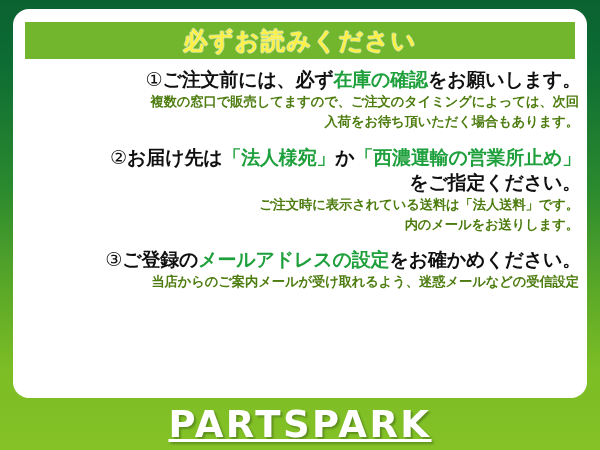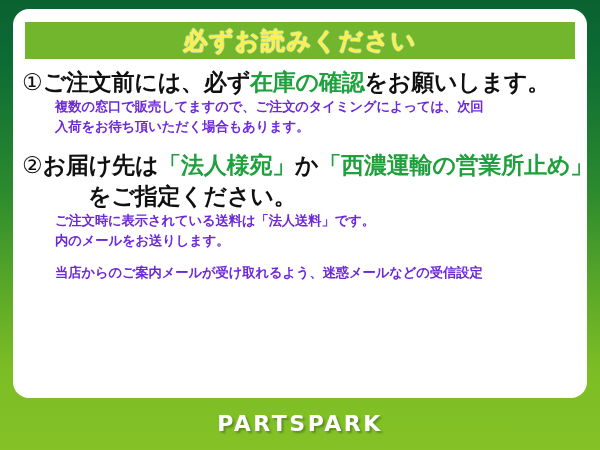--- a/index.html
+++ b/index.html
@@ -33,20 +33,21 @@
     position: absolute;
     left: 13px;
     top: 9px;
     width: 574px;
     height: 389px;
     box-sizing: border-box;
     background: #ffffff;
     border-radius: 16px;
     padding: 0;
     overflow: hidden;
+    text-align: right;
   }
 
   
   #title-banner {
     position: absolute;
     left: 12px;
     top: 13px;
     width: 550px;
     height: 37px;
     background: #71b62d;
@@ -74,40 +75,40 @@
     left: 0;
     top: 58px;
     width: 574px;
   }
 
   .notice-item { margin: 0 0 2px 0; }
 
   .item-heading {
     color: #101010;
     font-weight: bold;
-    font-size: 23px;
+    font-size: 19px;
     line-height: 1.32;
     letter-spacing: -0.2px;
     padding: 0 6px 0 9px;
     white-space: nowrap;
   }
   .item-heading .hl {
     color: #1ea03c;
   }
   .item-heading .num {
     font-weight: normal;
     letter-spacing: 0;
   }
   .heading-line2 {
     padding-left: 47px;
     margin-left: 28px;
   }
 
   .item-sub {
-    color: #6d28d9;
+    color: #4d7c0f;
     font-size: 13.3px;
     font-weight: bold;
     line-height: 1.47;
     padding-left: 42px;
     padding-right: 8px;
     letter-spacing: -0.1px;
     white-space: nowrap;
   }
 
   .gap-1 { height: 12px; }
@@ -119,25 +120,26 @@
     left: 0;
     top: 398px;
     width: 600px;
     height: 52px;
     display: flex;
     align-items: center;
     justify-content: center;
   }
   #brand-text {
     color: #ffffff;
-    font-size: 22px;
+    font-size: 37px;
     font-weight: bold;
     letter-spacing: 2.5px;
     line-height: 1;
     text-shadow: 2px 2px 2px rgba(40,70,20,.40);
+    text-decoration: underline;
   }
 </style>
 </head>
 <body>
 
 <div id="notice-root">
 
   <div id="notice-card">
 
     <div id="title-banner">
@@ -157,20 +159,21 @@
       <div class="notice-item">
         <div class="item-heading"><span class="num">②</span><span>お届け先は</span><span class="hl">「法人様宛」</span><span>か</span><span class="hl">「西濃運輸の営業所止め」</span></div>
         <div class="item-heading heading-line2">をご指定ください。</div>
         <div class="item-sub">ご注文時に表示されている送料は「法人送料」です。</div>
         <div class="item-sub">内のメールをお送りします。</div>
       </div>
 
       <div class="gap-2"></div>
 
       <div class="notice-item">
+        <div class="item-heading"><span class="num">③</span><span>ご登録の</span><span class="hl">メールアドレスの設定</span><span>をお確かめください。</span></div>
         <div class="item-sub">当店からのご案内メールが受け取れるよう、迷惑メールなどの受信設定</div>
       </div>
 
     </div>
 
   </div>
 
   <div id="footer-brand">
     <span id="brand-text">PARTSPARK</span>
   </div>

